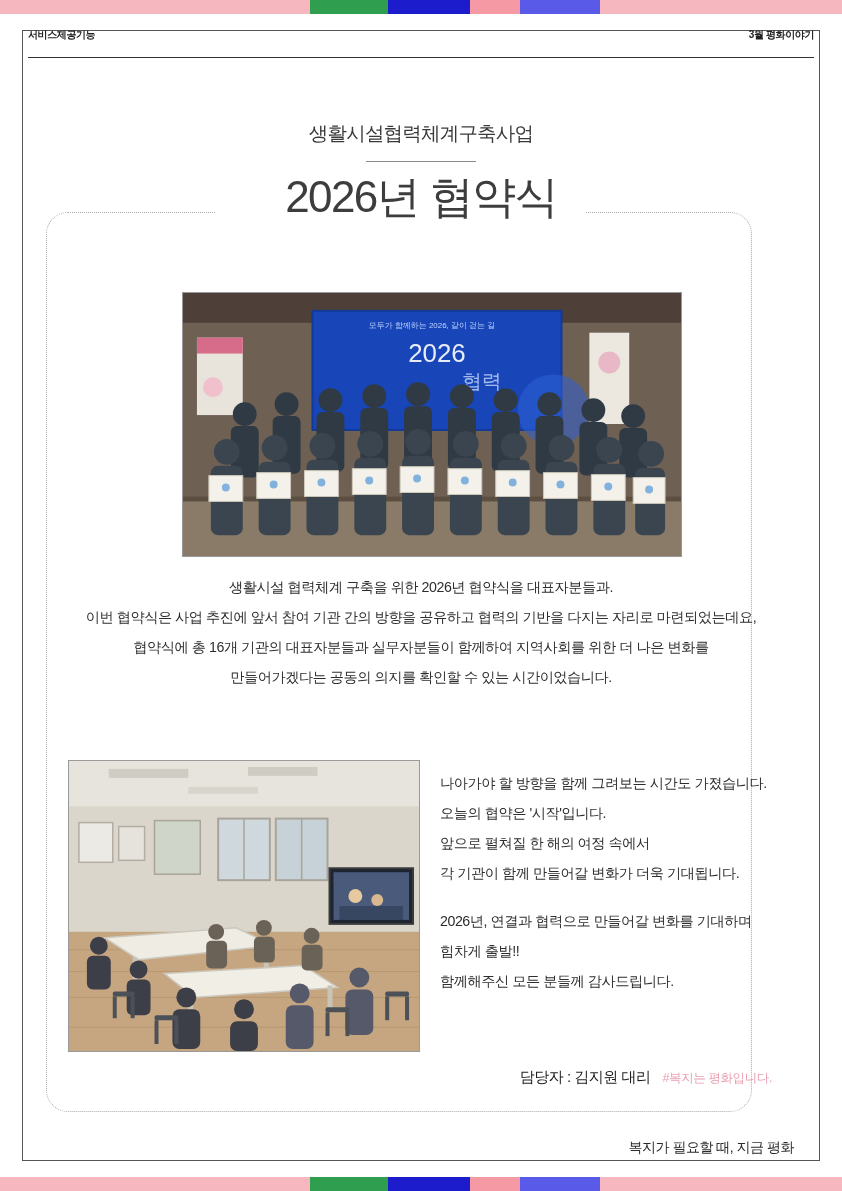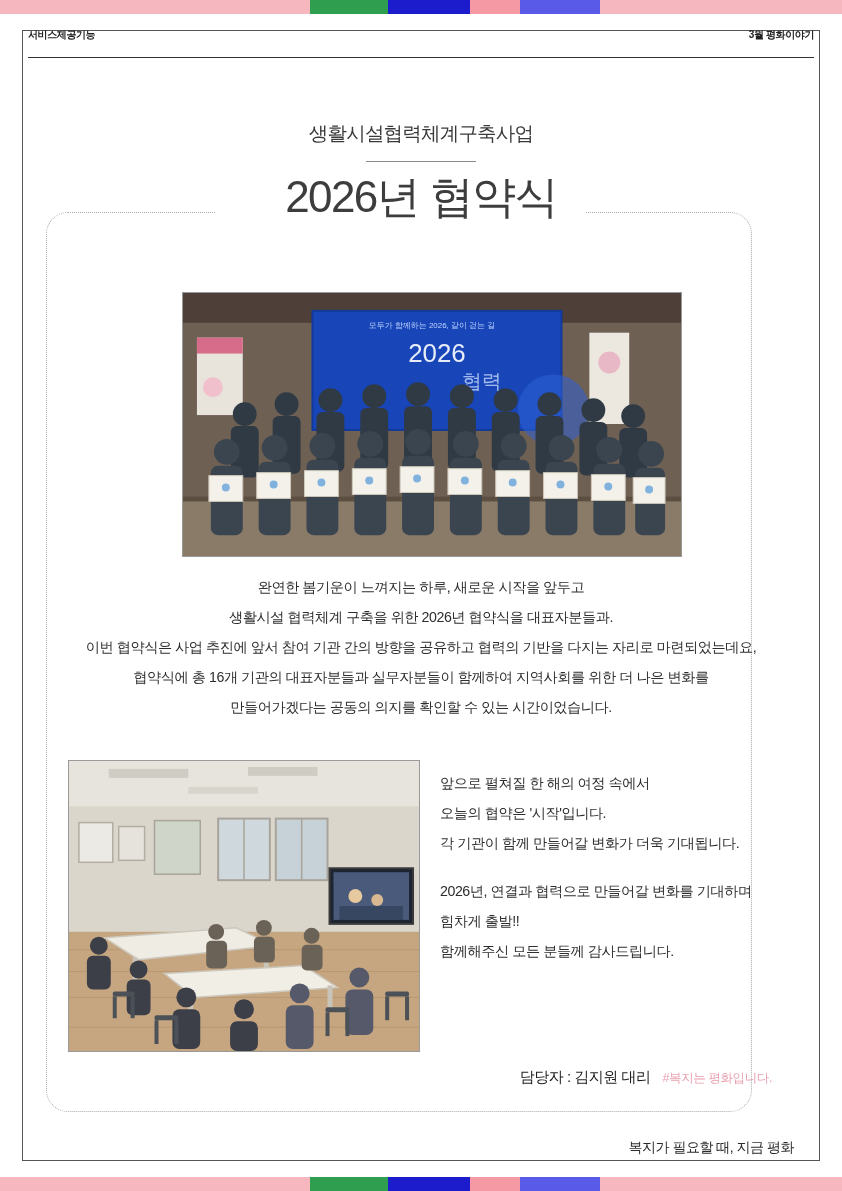--- a/index.html
+++ b/index.html
@@ -316,21 +316,20 @@
         <circle cx="331" cy="191" r="4"></circle>
           <circle cx="379" cy="193" r="4"></circle>
           <circle cx="427" cy="195" r="4"></circle>
         <circle cx="468" cy="198" r="4"></circle>
       </g>
     </g>
   </svg>
 </div>
 
 <div class="para-block">
-  <div>완연한 봄기운이 느껴지는 하루, 새로운 시작을 앞두고</div>
   <div>생활시설 협력체계 구축을 위한 2026년 협약식을 대표자분들과.</div>
   <div>이번 협약식은 사업 추진에 앞서 참여 기관 간의 방향을 공유하고 협력의 기반을 다지는 자리로 마련되었는데요,</div>
   <div>협약식에 총 16개 기관의 대표자분들과 실무자분들이 함께하여 지역사회를 위한 더 나은 변화를</div>
   <div>만들어가겠다는 공동의 의지를 확인할 수 있는 시간이었습니다.</div>
 </div>
 
 <div class="photo2-wrap">
   <svg class="ph" viewBox="0 0 352 292" preserveAspectRatio="none">
 
     <rect x="0" y="0" width="352" height="46" fill="#e7e4dd"></rect>
@@ -408,22 +407,23 @@
         <rect x="258" y="253" width="4" height="24"></rect>
         <rect x="278" y="253" width="4" height="24"></rect>
       <rect x="318" y="232" width="24" height="5" rx="2"></rect>
         <rect x="318" y="237" width="4" height="24"></rect>
         <rect x="338" y="237" width="4" height="24"></rect>
     </g>
   </svg>
 </div>
 
 <div class="side-text">
+  <div>나아가야 할 방향을 함께 그려보는 시간도 가졌습니다.</div>
+  <div>오늘의 협약은 '시작'입니다.</div>
   <div>앞으로 펼쳐질 한 해의 여정 속에서</div>
-  <div>오늘의 협약은 '시작'입니다.</div>
   <div>각 기관이 함께 만들어갈 변화가 더욱 기대됩니다.</div>
   <div class="gap"></div>
   <div>2026년, 연결과 협력으로 만들어갈 변화를 기대하며</div>
   <div>힘차게 출발!!</div>
   <div>함께해주신 모든 분들께 감사드립니다.</div>
 </div>
 
 <div class="signature">
   <span class="sig-name">담당자 : 김지원 대리</span>
   <span class="sig-tag">#복지는 평화입니다.</span>

